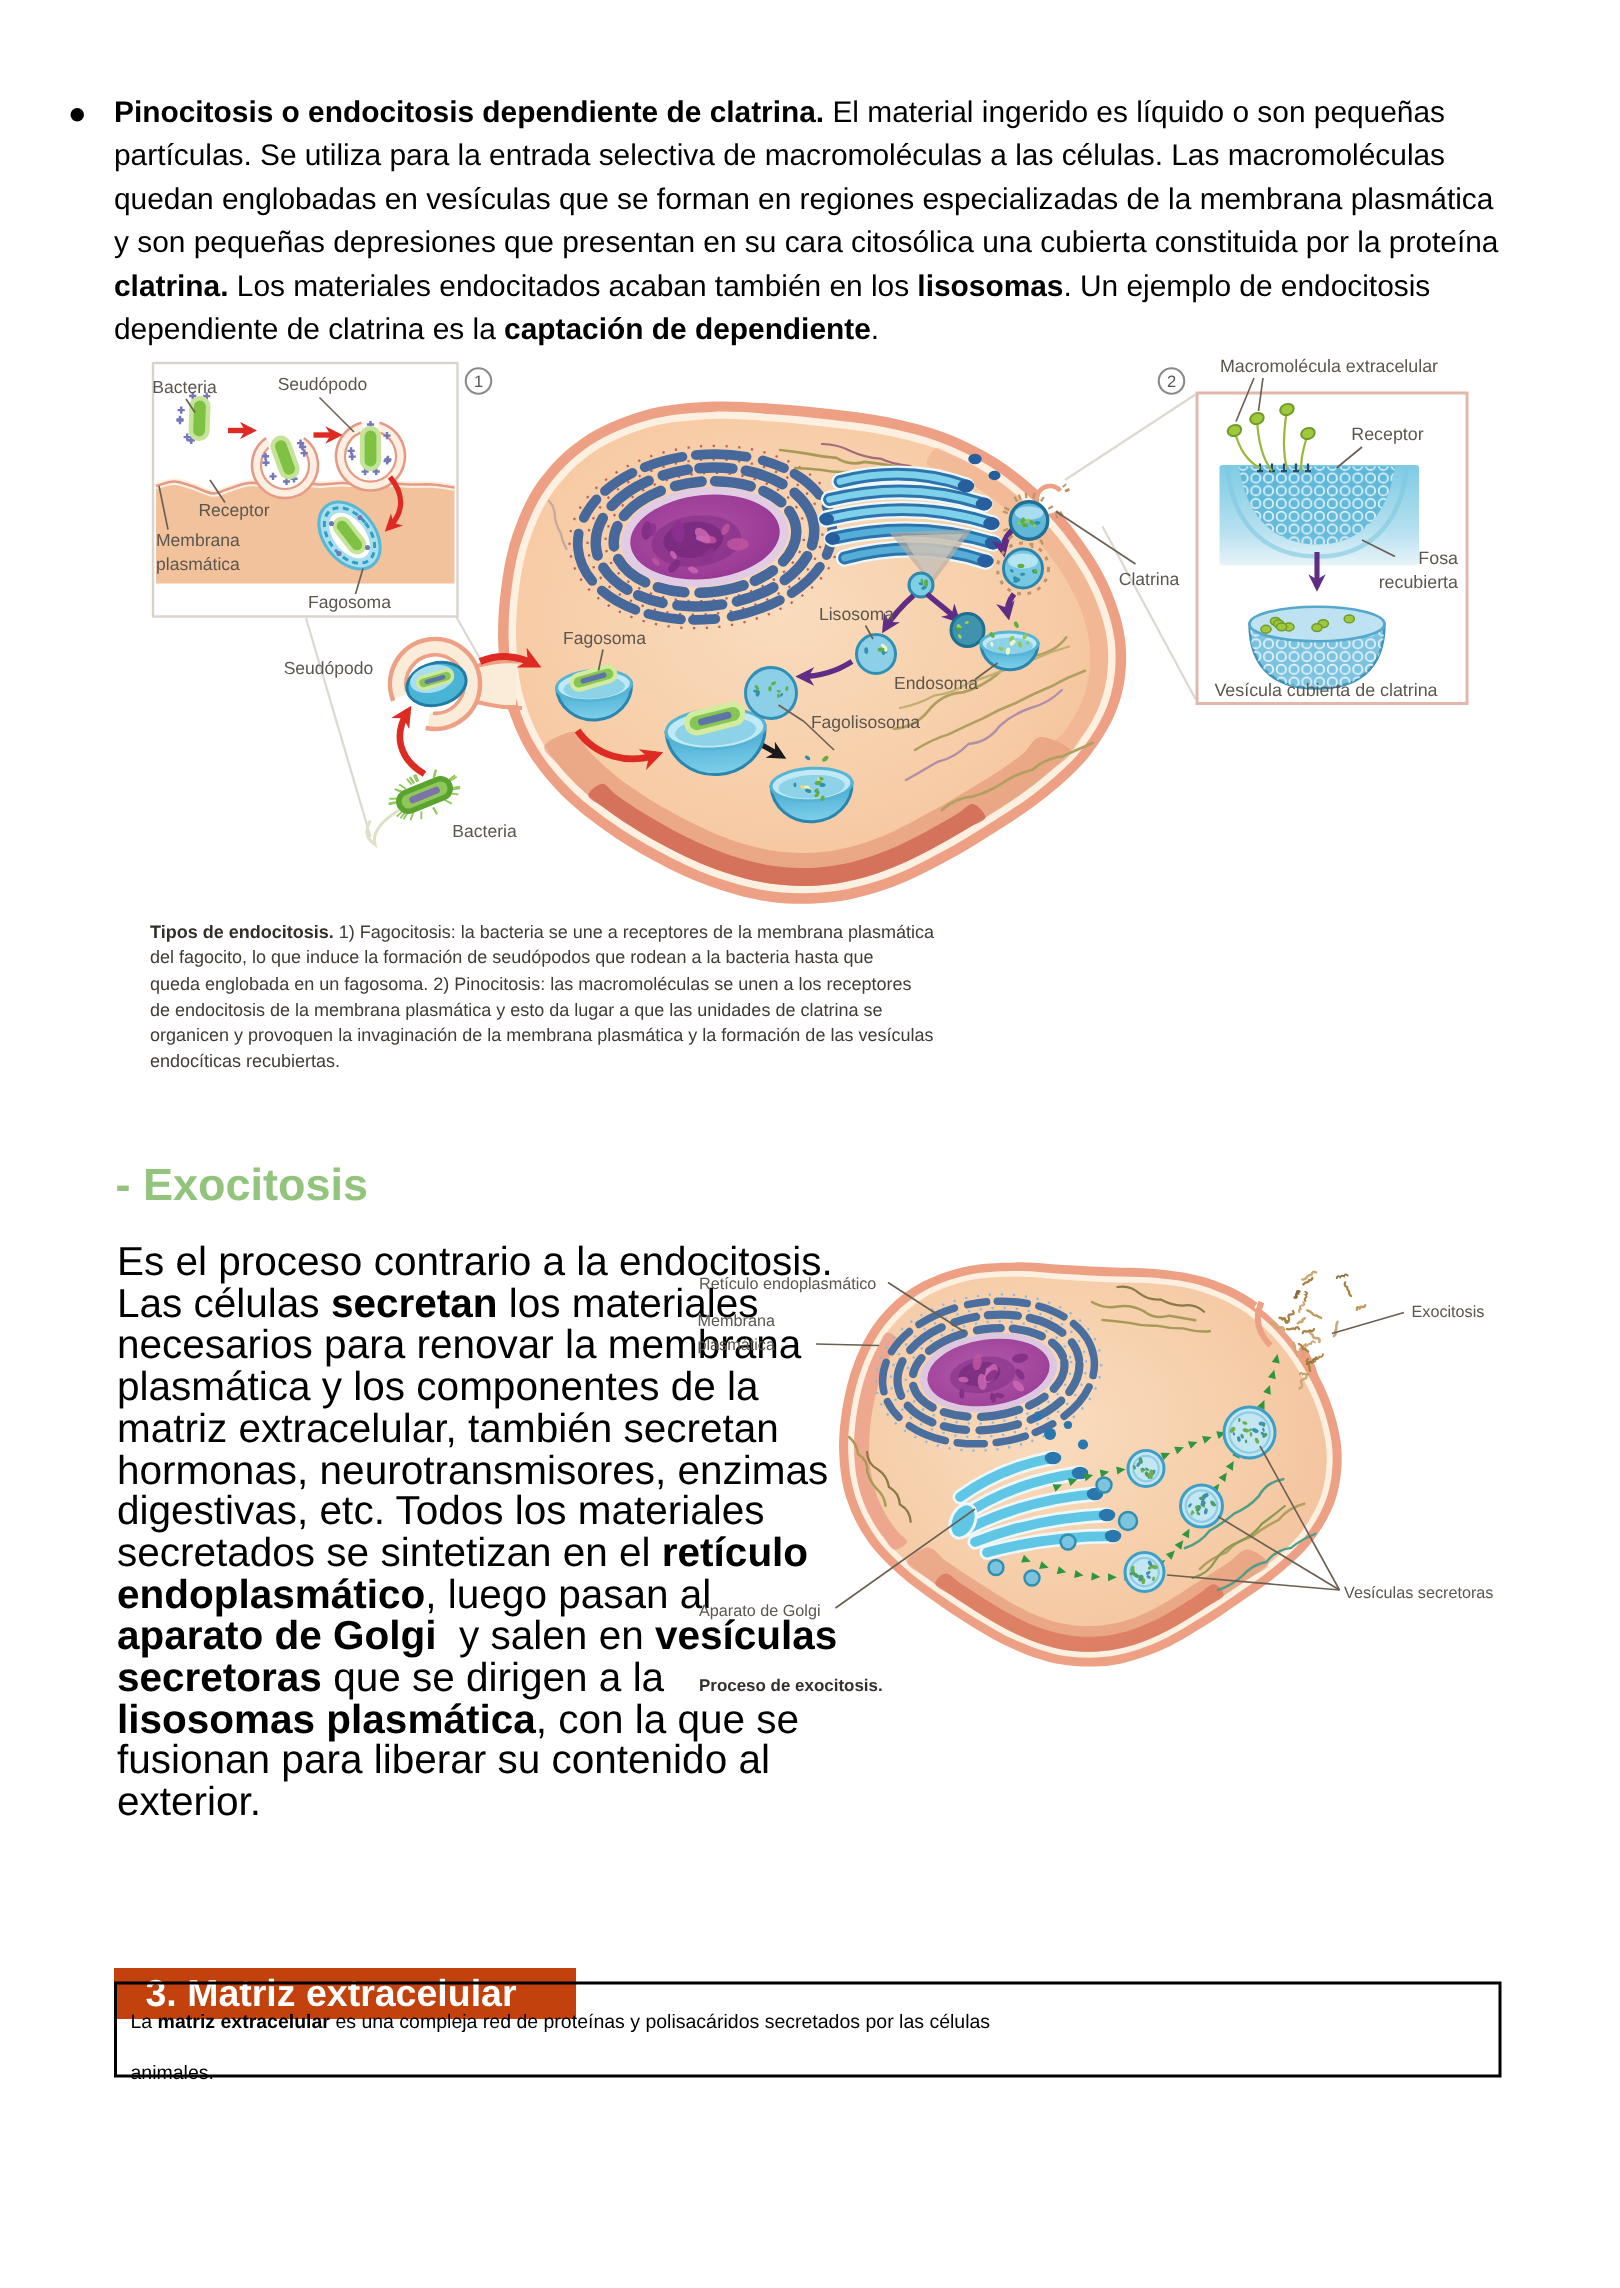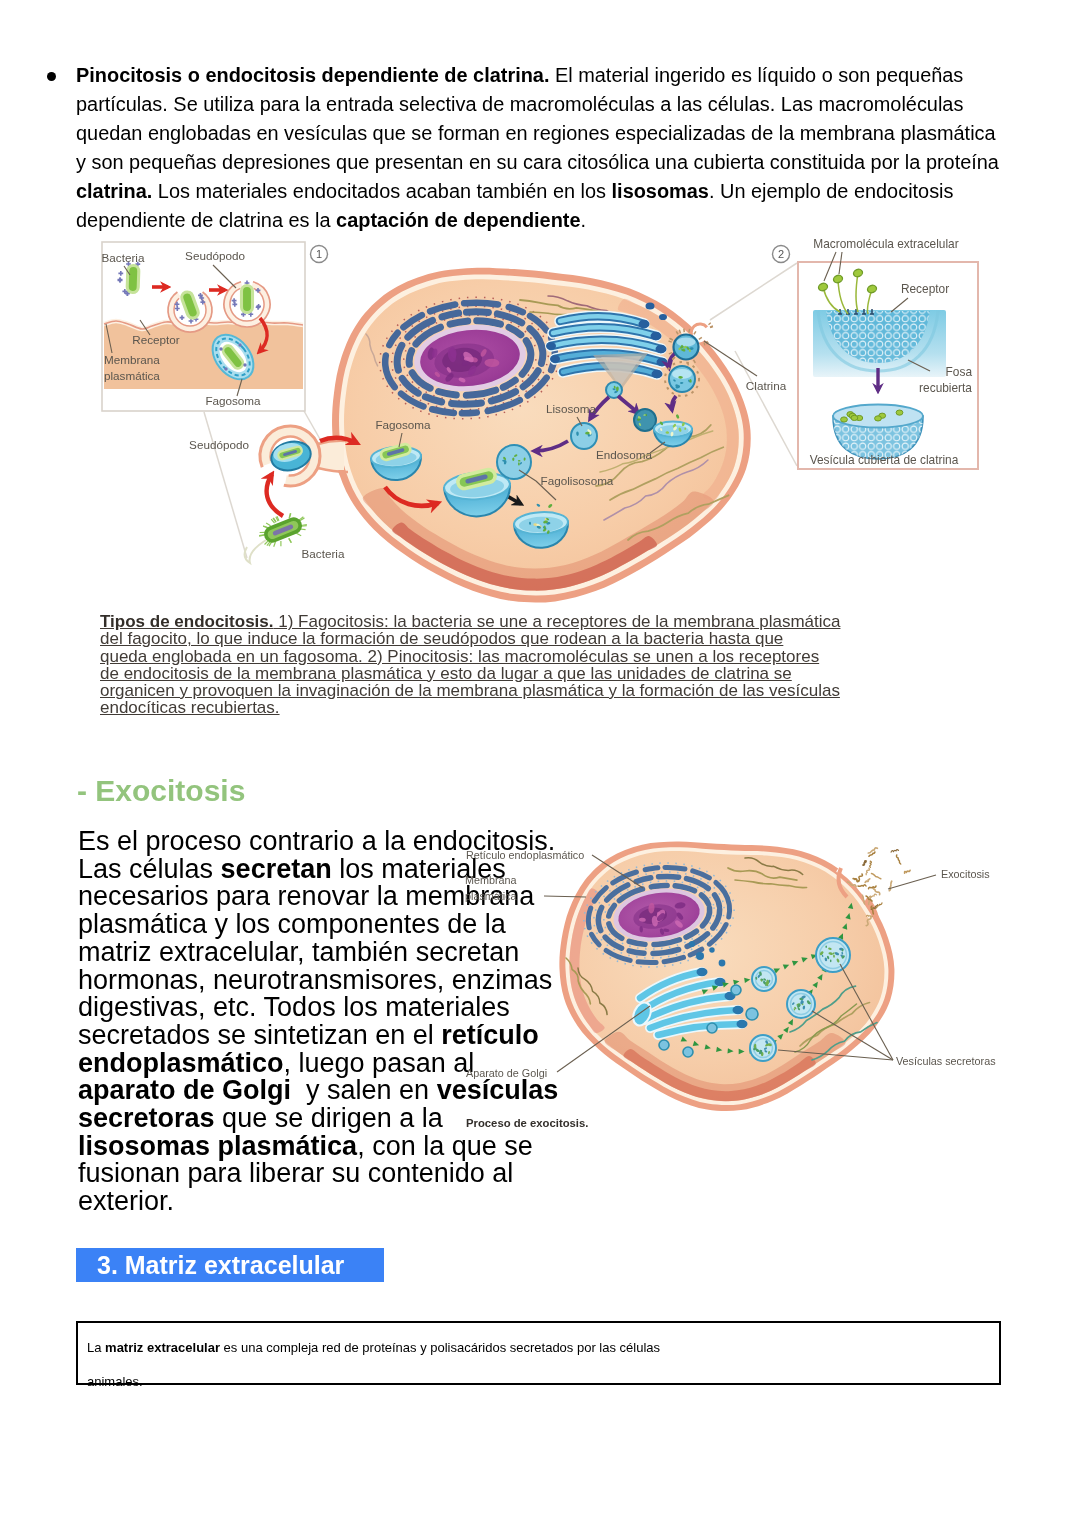--- a/index.html
+++ b/index.html
@@ -432,21 +432,21 @@
       <text x="925" y="293" text-anchor="middle" font-size="11.9" fill="#5b564e" font-weight="normal">Receptor</text>
       <line x1="908" y1="298" x2="891" y2="312" stroke="#6a5f50" stroke-width="1.1"></line>
       <text x="972" y="376" text-anchor="end" font-size="11.9" fill="#5b564e" font-weight="normal">Fosa</text>
       <text x="972" y="392" text-anchor="end" font-size="11.9" fill="#5b564e" font-weight="normal">recubierta</text>
       <line x1="930" y1="371" x2="908" y2="360" stroke="#6a5f50" stroke-width="1.1"></line>
       <text x="884" y="464" text-anchor="middle" font-size="11.9" fill="#5b564e" font-weight="normal">Vesícula cubierta de clatrina</text>
     </g>
     <circle cx="781" cy="254" r="8.5" fill="#fff" stroke="#8a8a8a" stroke-width="1.4"></circle>
     <text x="781" y="258.2" text-anchor="middle" font-size="11" fill="#555">2</text>
   </svg>
-<div class="t" style="left:100px;top:613px;font-size:17px;line-height:17.25px;color:#413b36;text-decoration:underline;">
+<div class="t" style="left:100px;top:613px;font-size:12px;line-height:17.25px;color:#413b36;">
 <b style="color:#332e29;">Tipos de endocitosis.</b> 1) Fagocitosis: la bacteria se une a receptores de la membrana plasmática<br>
 del fagocito, lo que induce la formación de seudópodos que rodean a la bacteria hasta que<br>
 queda englobada en un fagosoma. 2) Pinocitosis: las macromoléculas se unen a los receptores<br>
 de endocitosis de la membrana plasmática y esto da lugar a que las unidades de clatrina se<br>
 organicen y provoquen la invaginación de la membrana plasmática y la formación de las vesículas<br>
 endocíticas recubiertas.
 </div>
 <div class="t" style="left:77px;top:774px;font-size:30px;font-weight:bold;color:#93c47d;">- Exocitosis</div>
 <div class="t" style="left:78px;top:828px;font-size:27px;line-height:27.7px;">
 Es el proceso contrario a la endocitosis.<br>
@@ -674,20 +674,20 @@
     <text x="941" y="878" text-anchor="start" font-size="10.8" fill="#5b564e" font-weight="normal">Exocitosis</text>
     <line x1="936" y1="875" x2="888" y2="889" stroke="#6a5f50" stroke-width="1.1"></line>
     <text x="466" y="1077" text-anchor="start" font-size="10.8" fill="#5b564e" font-weight="normal">Aparato de Golgi</text>
     <line x1="557" y1="1072" x2="650" y2="1006" stroke="#6a5f50" stroke-width="1.1"></line>
     <text x="896" y="1065" text-anchor="start" font-size="10.8" fill="#5b564e" font-weight="normal">Vesículas secretoras</text>
     <line x1="893" y1="1060" x2="840" y2="964" stroke="#6a5f50" stroke-width="1.1"></line>
     <line x1="893" y1="1060" x2="812" y2="1011" stroke="#6a5f50" stroke-width="1.1"></line>
     <line x1="893" y1="1060" x2="778" y2="1050" stroke="#6a5f50" stroke-width="1.1"></line>
     <text x="466" y="1127" text-anchor="start" font-size="11.3" fill="#332f2b" font-weight="bold">Proceso de exocitosis.</text>
   </svg>
-<div class="t" style="left:76px;top:1248px;width:308px;height:34px;background:#3b82f6;">
+<div class="t" style="left:76px;top:1312px;width:308px;height:34px;background:#c2410c;">
 <div style="position:absolute;left:21px;top:0;line-height:34px;font-size:25px;font-weight:bold;color:#ffffff;">3. Matriz extracelular</div>
 </div>
 <div class="t" style="left:76px;top:1321px;width:921px;height:60px;border:2.2px solid #000;">
 <div style="position:absolute;left:9px;top:8px;font-size:13px;line-height:34px;">
 La <b>matriz extracelular</b> es una compleja red de proteínas y polisacáridos secretados por las células<br>
 animales.
 </div>
   </div>
 </body></html>

